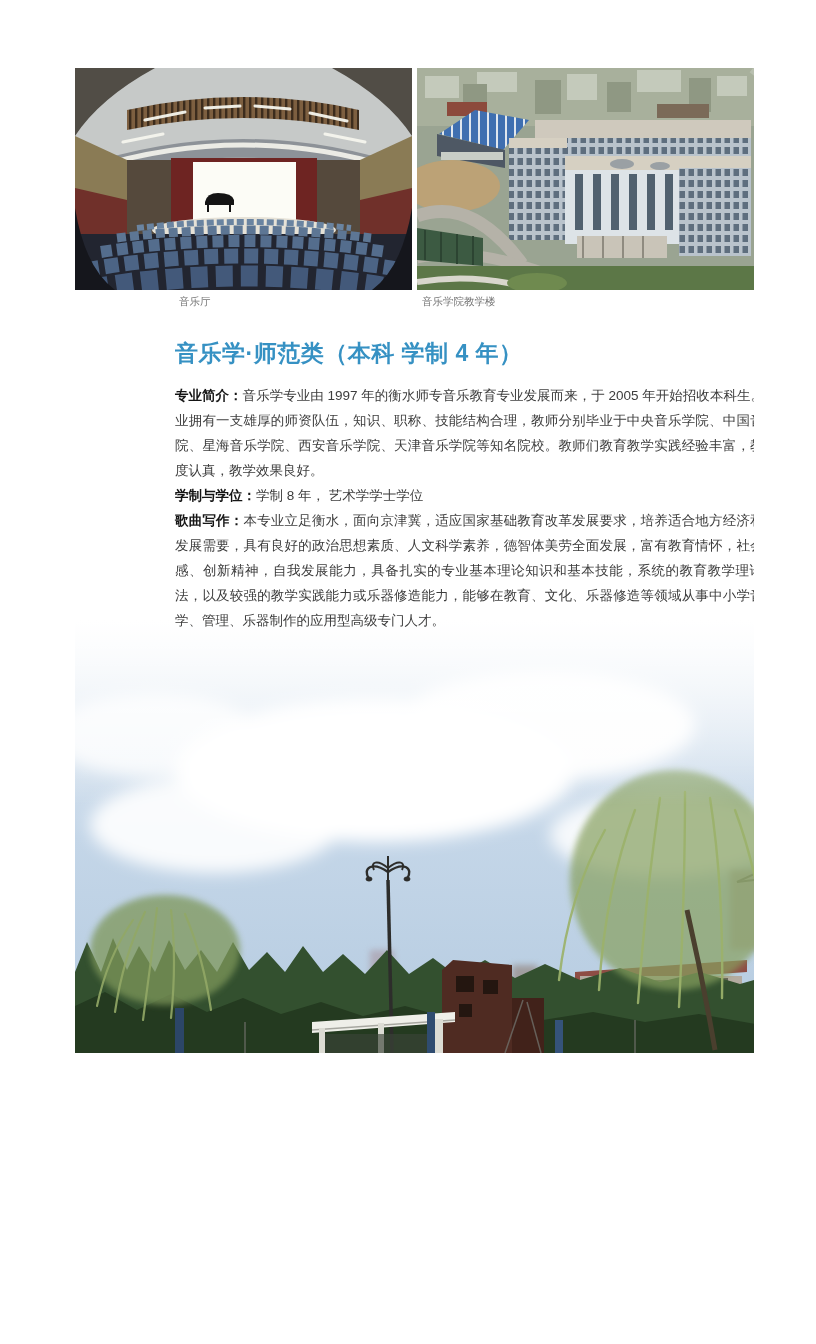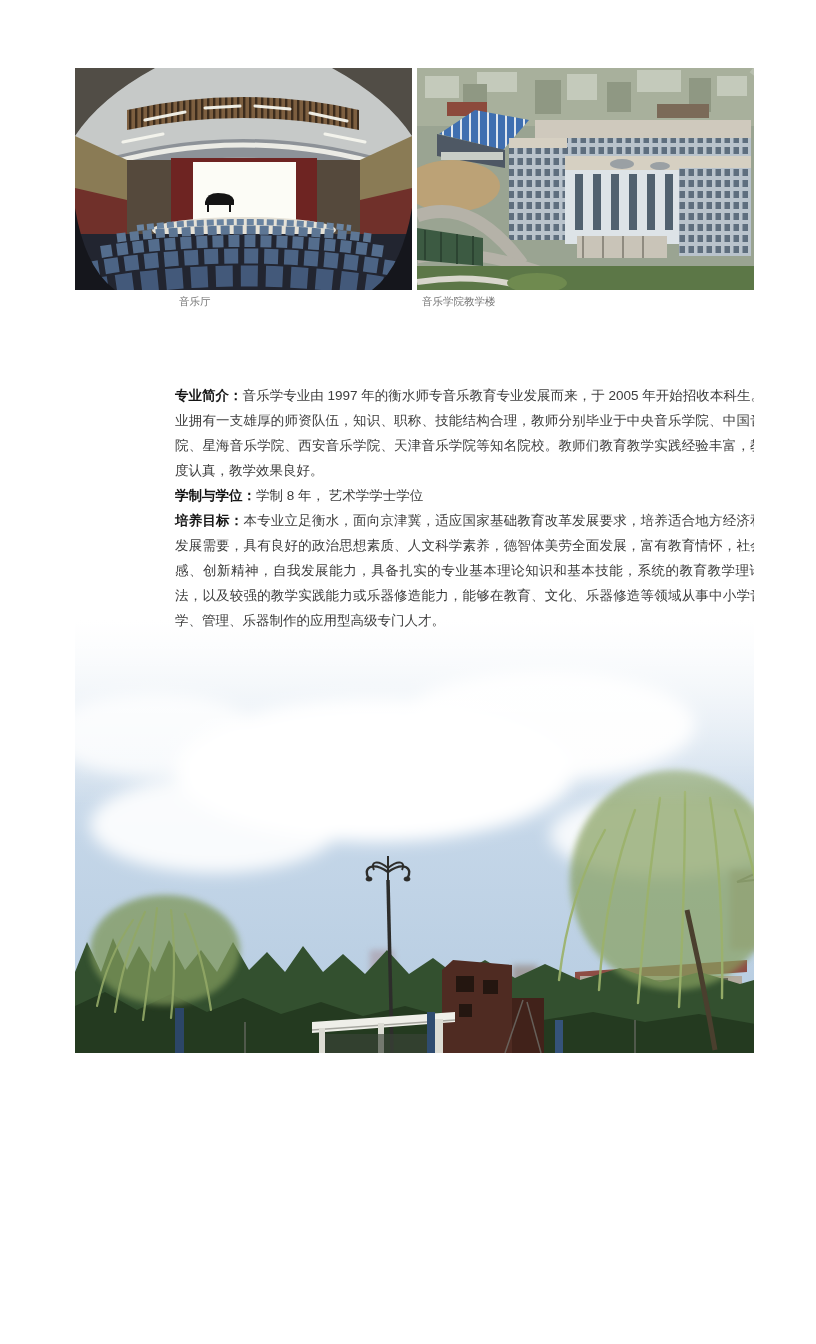--- a/index.html
+++ b/index.html
@@ -186,25 +186,26 @@
       </g>
       <rect x="0" y="198" width="393" height="24" fill="#5c7747"></rect>
       <path d="M0 214 Q60 204 120 222" stroke="#d9d7cd" stroke-width="6" fill="none"></path>
       <ellipse cx="120" cy="215" rx="30" ry="10" fill="#6f8a4f"></ellipse>
     </svg>
   </figure>
 
   <div class="caption c1">音乐厅</div>
   <div class="caption c2">音乐学院教学楼</div>
 
+  <h1 class="title">音乐学·师范类（本科 学制 4 年）</h1>
 
   <div class="body-text">
     <p><b class="plabel">专业简介：</b><span>音乐学专业由 1997 年的衡水师专音乐教育专业发展而来，于 2005 年开始招收本科生。本专业拥有一支雄厚的师资队伍，知识、职称、技能结构合理，教师分别毕业于中央音乐学院、中国音乐学院、星海音乐学院、西安音乐学院、天津音乐学院等知名院校。教师们教育教学实践经验丰富，教学态度认真，教学效果良好。</span></p>
     <p><b class="plabel">学制与学位：</b><span>学制 8 年， 艺术学学士学位</span></p>
-    <p><b class="plabel">培养目标：</b><span>本专业立足衡水，面向京津冀，适应国家基础教育改革发展要求，培养适合地方经济和社会发展需要，具有良好的政治思想素质、人文科学素养，德智体美劳全面发展，富有教育情怀，社会责任感、创新精神，自我发展能力，具备扎实的专业基本理论知识和基本技能，系统的教育教学理论和方法，以及较强的教学实践能力或乐器修造能力，能够在教育、文化、乐器修造等领域从事中小学音乐教学、管理、乐器制作的应用型高级专门人才。</span></p>
+    <p><b class="plabel">歌曲写作：</b><span>本专业立足衡水，面向京津冀，适应国家基础教育改革发展要求，培养适合地方经济和社会发展需要，具有良好的政治思想素质、人文科学素养，德智体美劳全面发展，富有教育情怀，社会责任感、创新精神，自我发展能力，具备扎实的专业基本理论知识和基本技能，系统的教育教学理论和方法，以及较强的教学实践能力或乐器修造能力，能够在教育、文化、乐器修造等领域从事中小学音乐教学、管理、乐器制作的应用型高级专门人才。</span></p>
   </div>
 
   <figure class="campus-photo">
     <svg viewBox="0 0 735 433" preserveAspectRatio="none">
       <defs>
         <linearGradient id="sky" x1="0" y1="0" x2="0" y2="1">
           <stop offset="0" stop-color="#eef3f8"></stop>
             <stop offset="0.5" stop-color="#c4d6e8"></stop>
             <stop offset="1" stop-color="#b5cbe0"></stop>
         </linearGradient>

